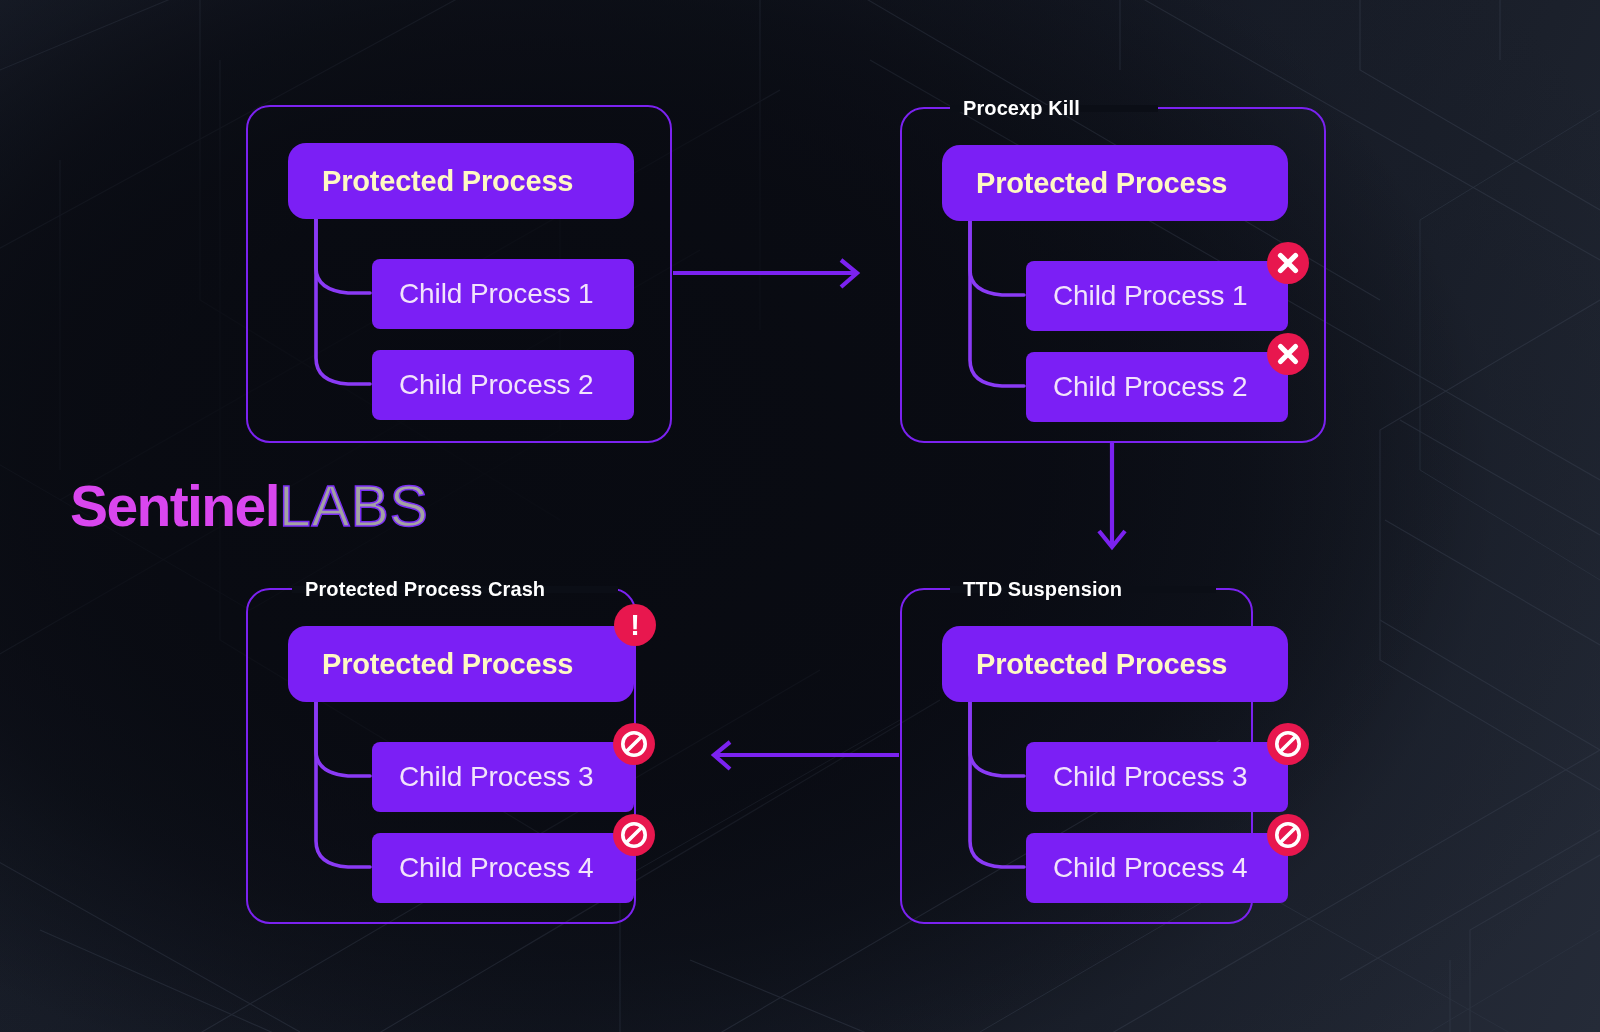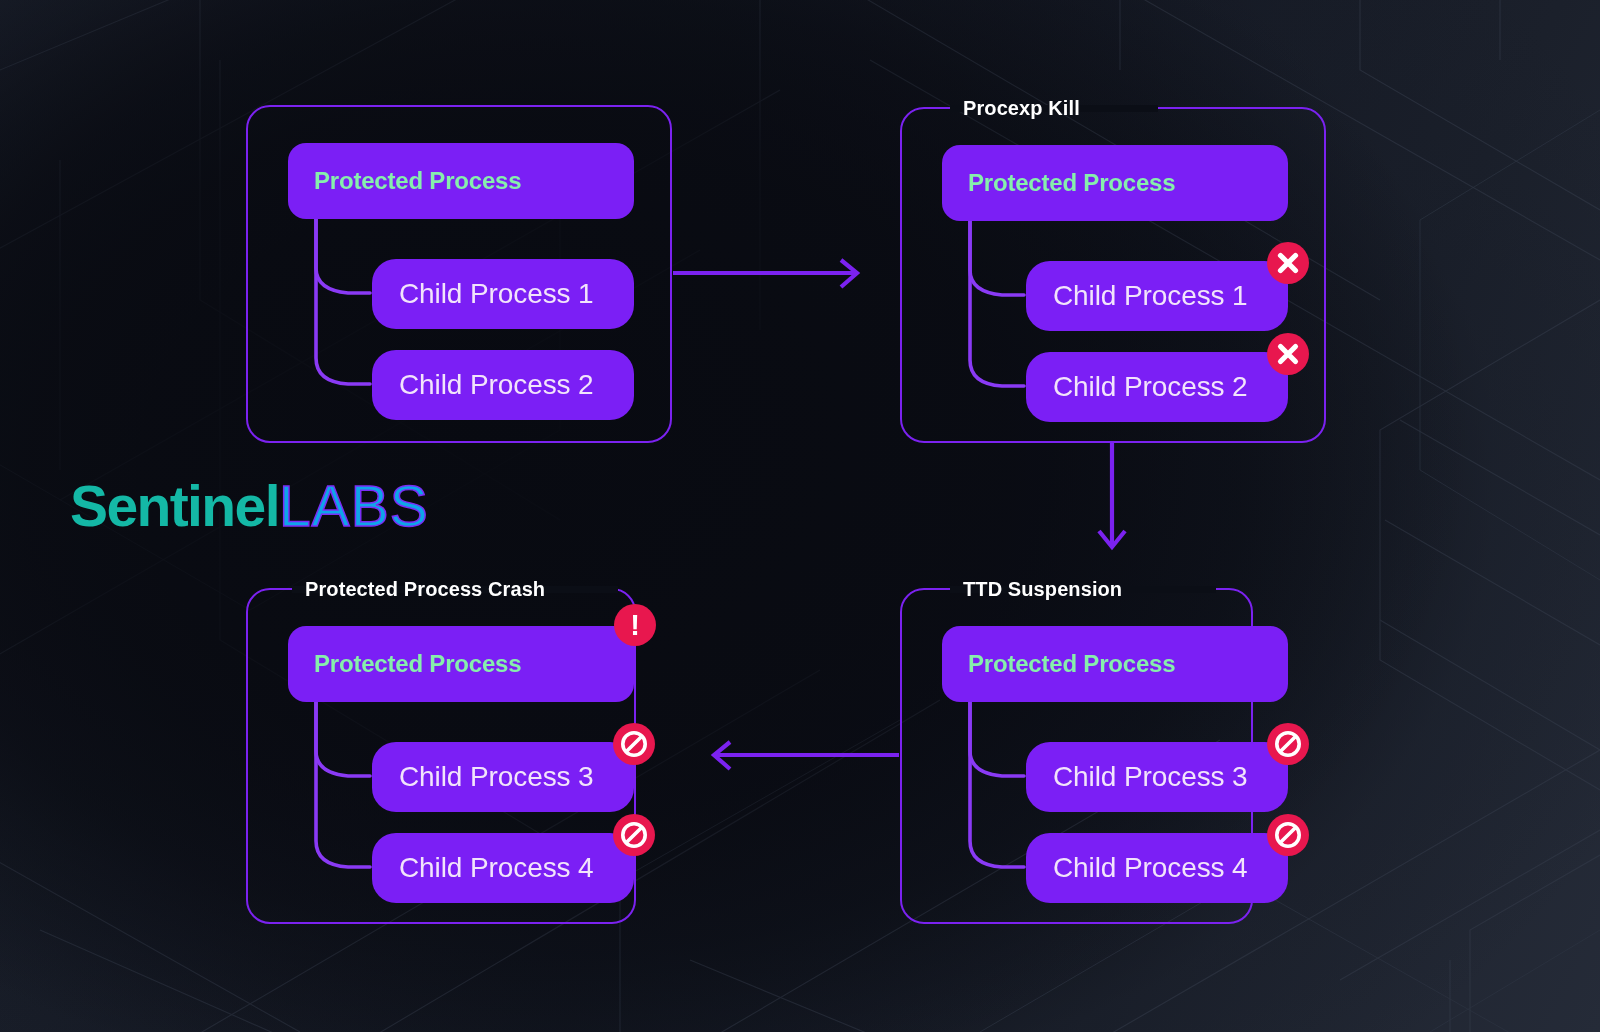--- a/index.html
+++ b/index.html
@@ -52,35 +52,36 @@
     position:absolute;
     top:-4px;
     height:7px;
     background:#0b0e16;
     z-index:3;
   }
   
   .pbox {
     position:absolute;
     background:#7b1ff5;
-    border-radius:24px;
+    border-radius:8px;
     display:flex;
     align-items:center;
     z-index:5;
   }
   .pbox.parent {
     height:76px;
     padding-left:26px;
     border-radius:18px;
   }
   .pbox.parent .ptext {
-    color:#86efac;
-    font-size:24px;
+    color:#fef9c3;
+    font-size:29px;
     font-weight:bold;
     letter-spacing:-0.2px;
+    margin-left:8px;
   }
   .pbox.child {
     height:70px;
     padding-left:27px;
   }
   .pbox.child .ptext {
     color:#f2e4fb;
     font-size:28px;
     font-weight:normal;
     letter-spacing:-0.1px;
@@ -293,18 +294,18 @@
       <div class="badge" style="right:-21px; top:-19px;">
         <svg width="42" height="42" viewBox="0 0 42 42" aria-hidden="true">
           <circle cx="21" cy="21" r="11.2" fill="none" stroke="#ffffff" stroke-width="3.6"></circle>
           <path d="M13.9 28.1 L28.1 13.9" stroke="#ffffff" stroke-width="3.6" stroke-linecap="round"></path>
         </svg>
       </div>
     </div>
   </div>
 
   <div class="logo">
-    <span style="color:#14b8a6; font-size:57px; font-weight:bold; letter-spacing:-1.6px; line-height:57px;">Sentinel</span>
-    <span style="color:#0ea5e9; font-size:57px; font-weight:normal; letter-spacing:1px; line-height:57px;
+    <span style="color:#d946ef; font-size:57px; font-weight:bold; letter-spacing:-1.6px; line-height:57px;">Sentinel</span>
+    <span style="color:#a3a3a3; font-size:57px; font-weight:normal; letter-spacing:1px; line-height:57px;
                  -webkit-text-stroke:1.5px #7b2df5; font-family:'Liberation Sans', sans-serif;">LABS</span>
   </div>
 
 </div>
 
 </body></html>

